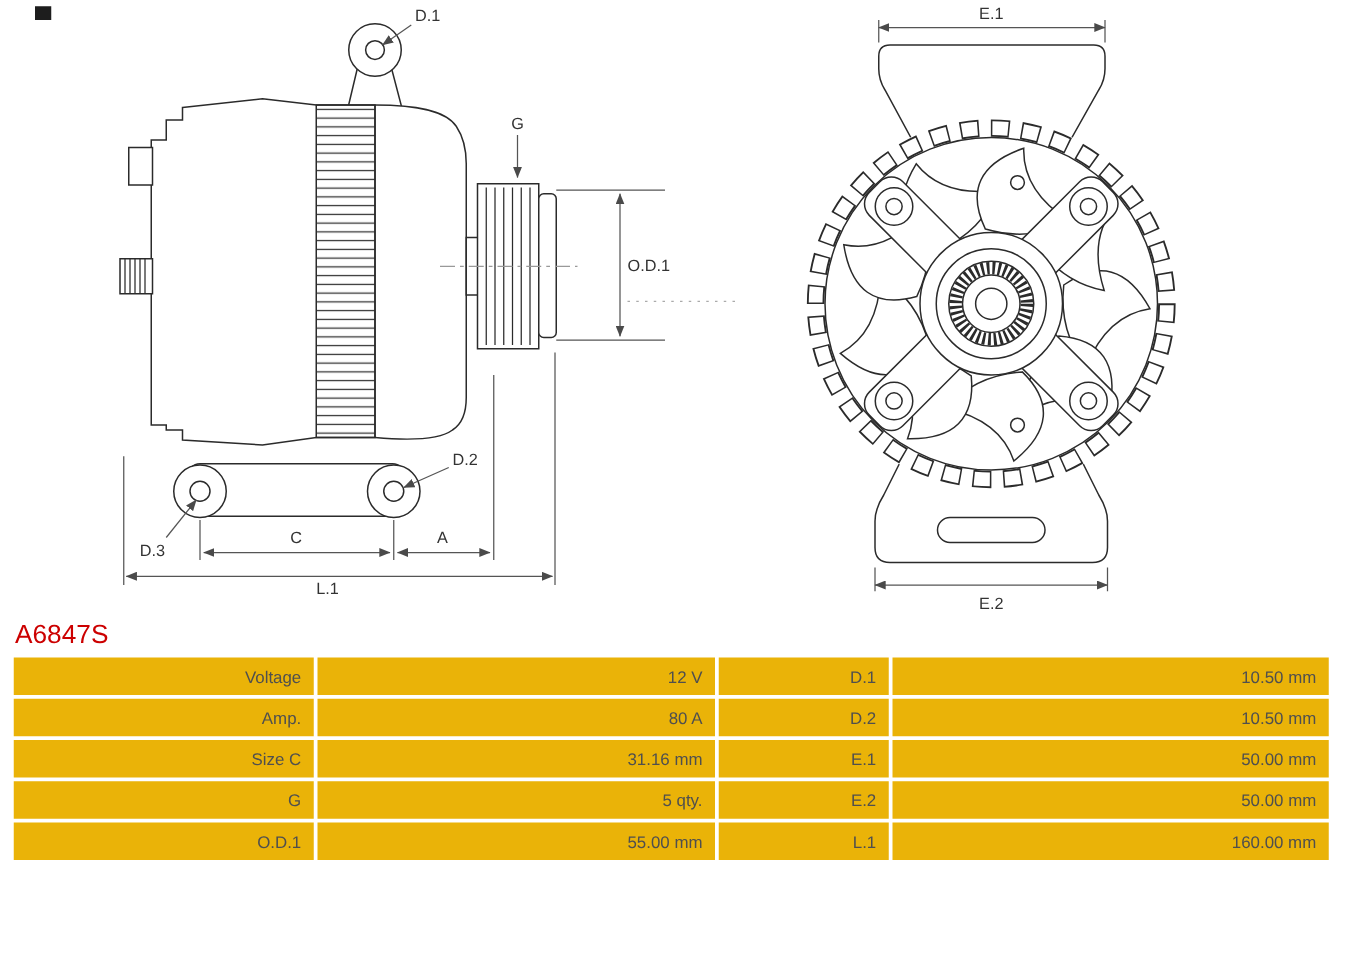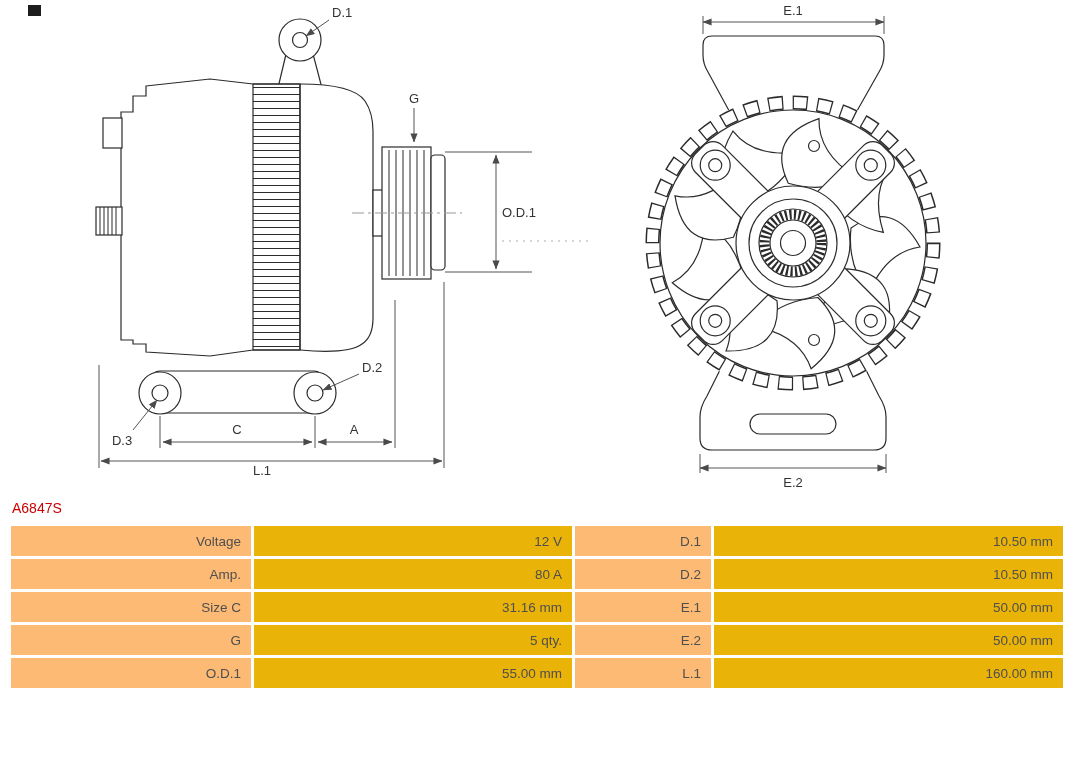--- a/index.html
+++ b/index.html
@@ -8,21 +8,21 @@
     width: 1080px; height: 762px;
     background: #ffffff;
     font-family: "Liberation Sans", sans-serif;
     overflow: hidden;
   }
   .drawing-area { width: 1080px; height: 497px; position: relative; }
   .drawing-area svg { display: block; }
   svg text { font-family: "Liberation Sans", sans-serif; }
   .part-number {
     color: #cc0000;
-    font-size: 14px;
+    font-size: 21px;
     font-weight: 400;
     margin: 2px 0 6px 12px;
     line-height: 18px;
   }
   table.spec-table {
     border-collapse: separate;
     border-spacing: 3px;
     margin-left: 8px;
     width: 1058px;
     table-layout: fixed;
@@ -30,21 +30,21 @@
   .spec-table td {
     height: 30px;
     padding: 0 10px 0 0;
     text-align: right;
     vertical-align: middle;
     font-size: 13.5px;
     color: #4f4f4f;
     white-space: nowrap;
     overflow: hidden;
   }
-  td.lbl { background: #fdba74; }
+  td.lbl { background: #eab308; }
   td.val { background: #eab308; }
 </style>
 </head>
 <body>
 
 <div class="page">
 
   <div class="drawing-area">
     <svg width="1080" height="497" viewBox="0 0 1080 497">
       <defs>

